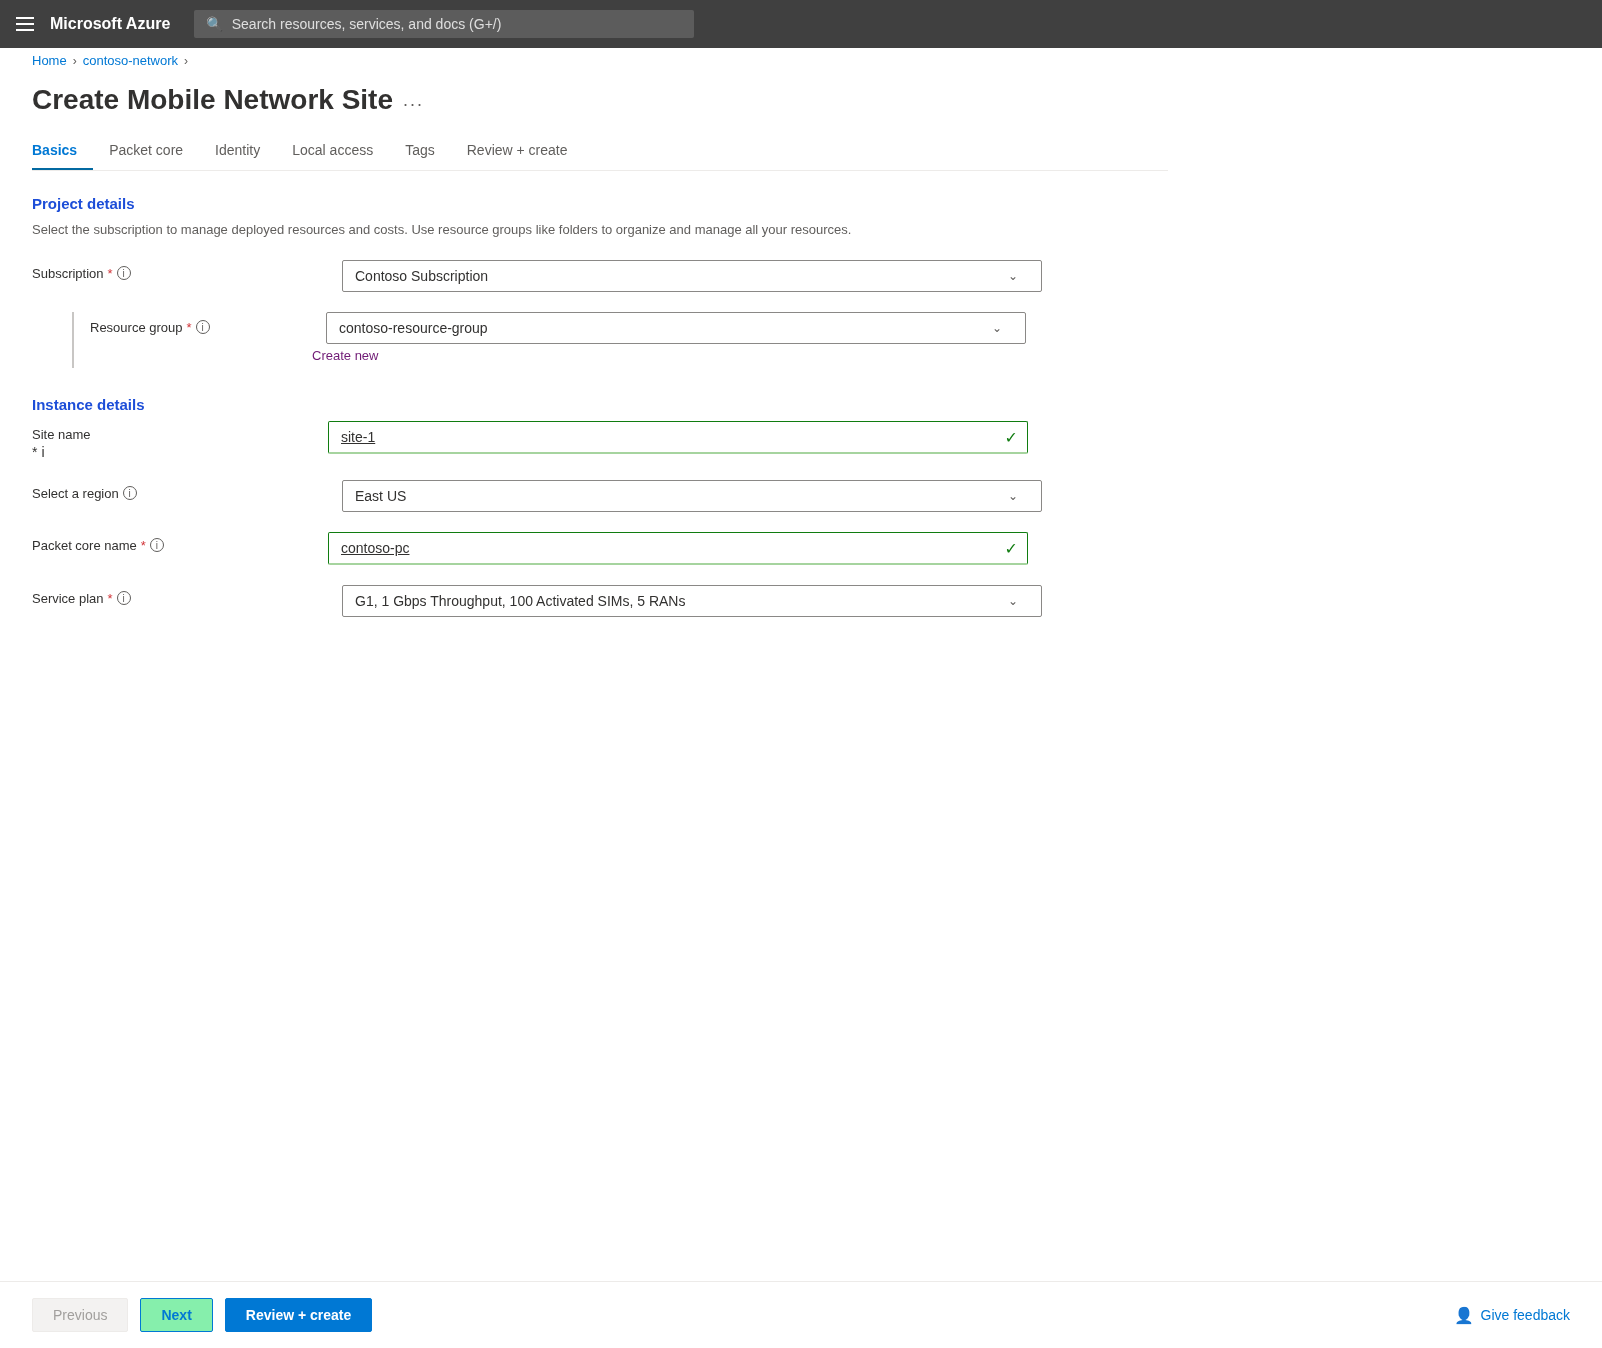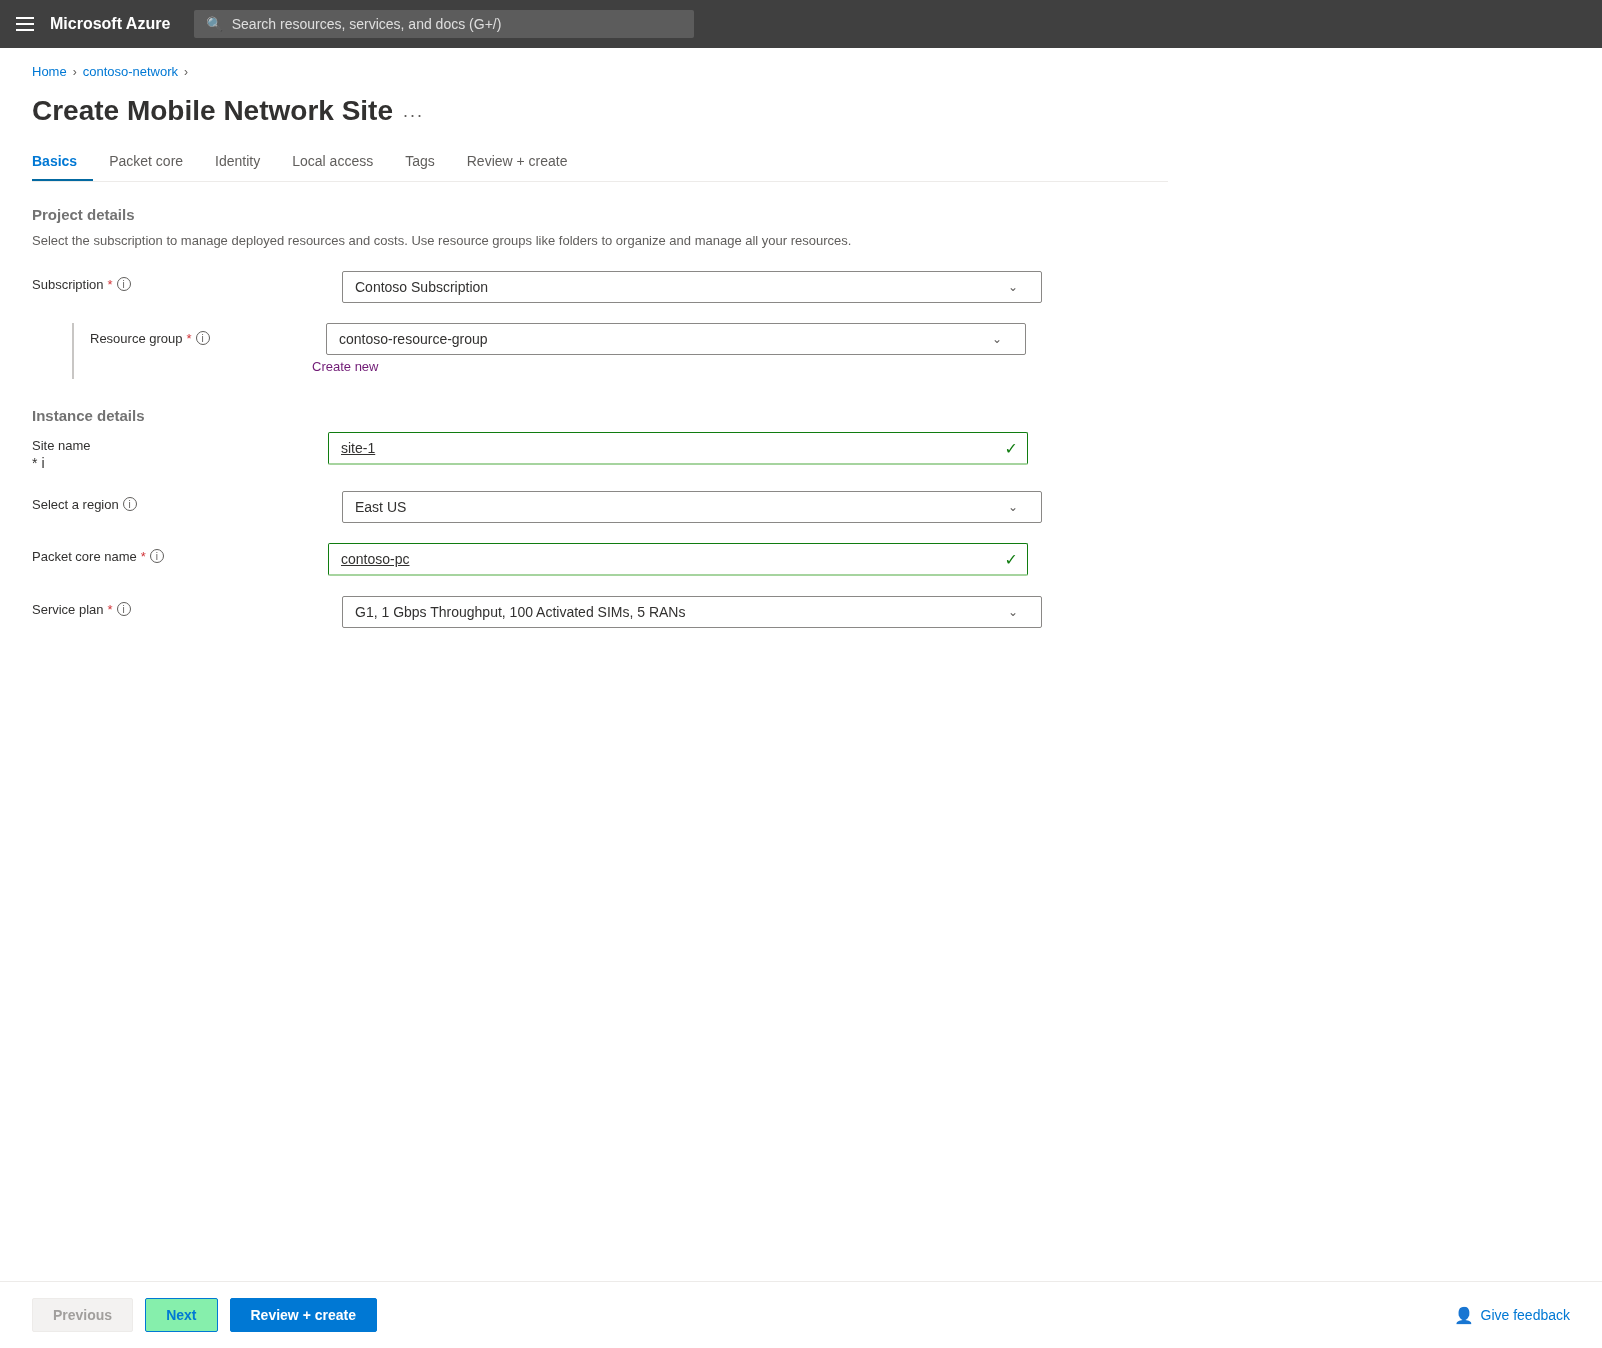--- a/index.html
+++ b/index.html
@@ -51,21 +51,21 @@
       outline: none;
       color: #fff;
       font-size: 14px;
       flex: 1;
     }
     .topbar-search input::placeholder { color: rgba(255,255,255,0.8); }
     .topbar-search-icon { color: rgba(255,255,255,0.8); font-size: 14px; }
 
     
     .main-container {
-      padding: 16px 32px;
+      padding: 5px 32px;
       max-width: 1200px;
     }
 
     
     .breadcrumb {
       display: flex;
       align-items: center;
       gap: 6px;
       font-size: 13px;
       color: #0078d4;
@@ -111,21 +111,21 @@
     .tab.active {
       color: #0078d4;
       border-bottom: 2px solid #0369a1;
       font-weight: 600;
     }
 
     
     .section-title {
       font-size: 15px;
       font-weight: 700;
-      color: #737373;
+      color: #1d4ed8;
       margin-bottom: 8px;
     }
     .section-desc {
       font-size: 13px;
       color: #605e5c;
       margin-bottom: 20px;
       line-height: 1.5;
     }
 
     
@@ -244,21 +244,21 @@
       padding: 16px 32px;
       display: flex;
       align-items: center;
       gap: 12px;
     }
     .btn {
       padding: 8px 20px;
       font-size: 14px;
       border-radius: 2px;
       cursor: pointer;
-      font-weight: 700;
+      font-weight: 400;
       border: 1px solid;
     }
     .btn-primary-outline {
       background: #86efac;
       border-color: #0078d4;
       color: #0078d4;
       font-weight: 600;
     }
     .btn-primary {
       background: #0078d4;

